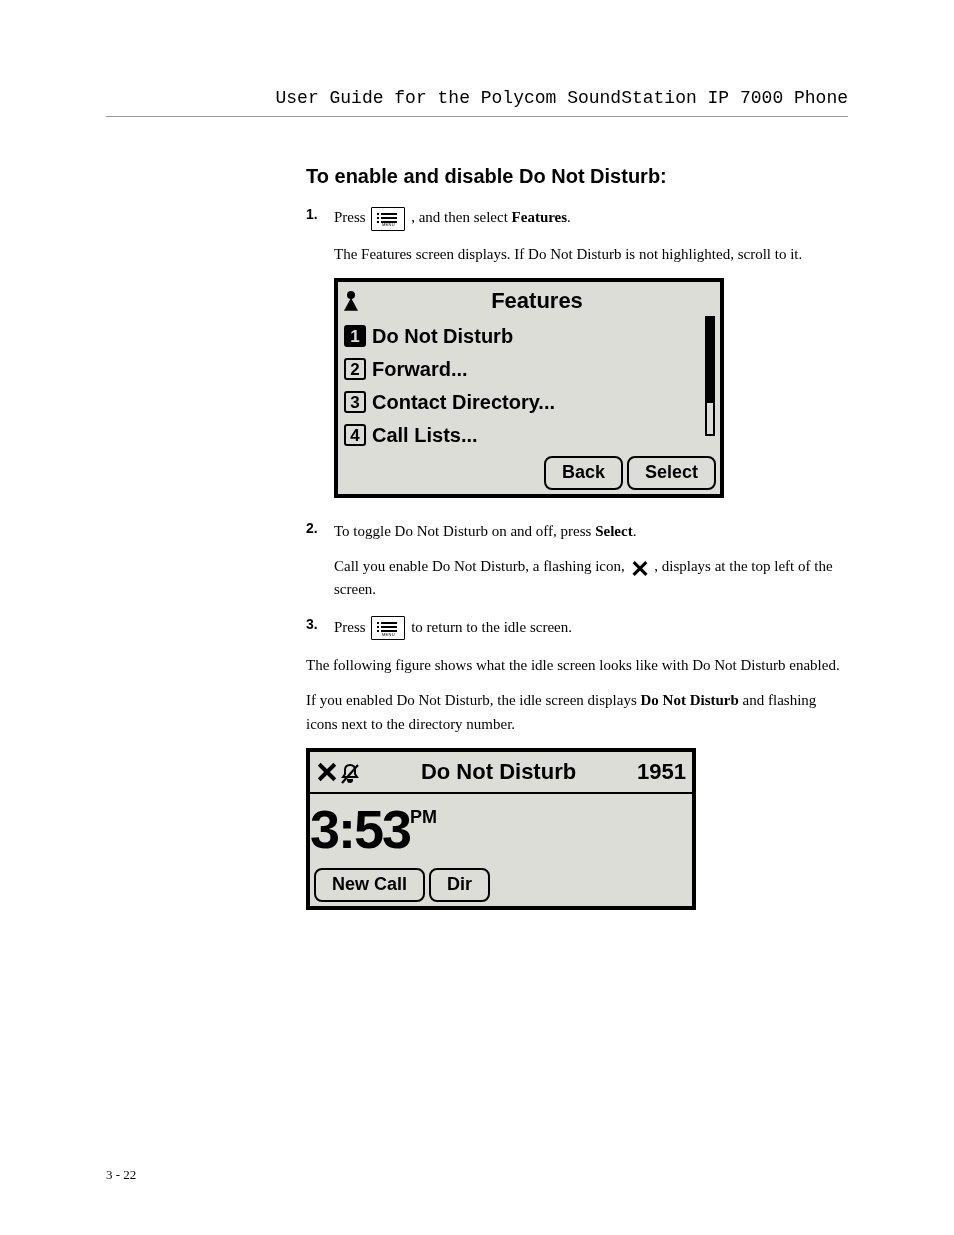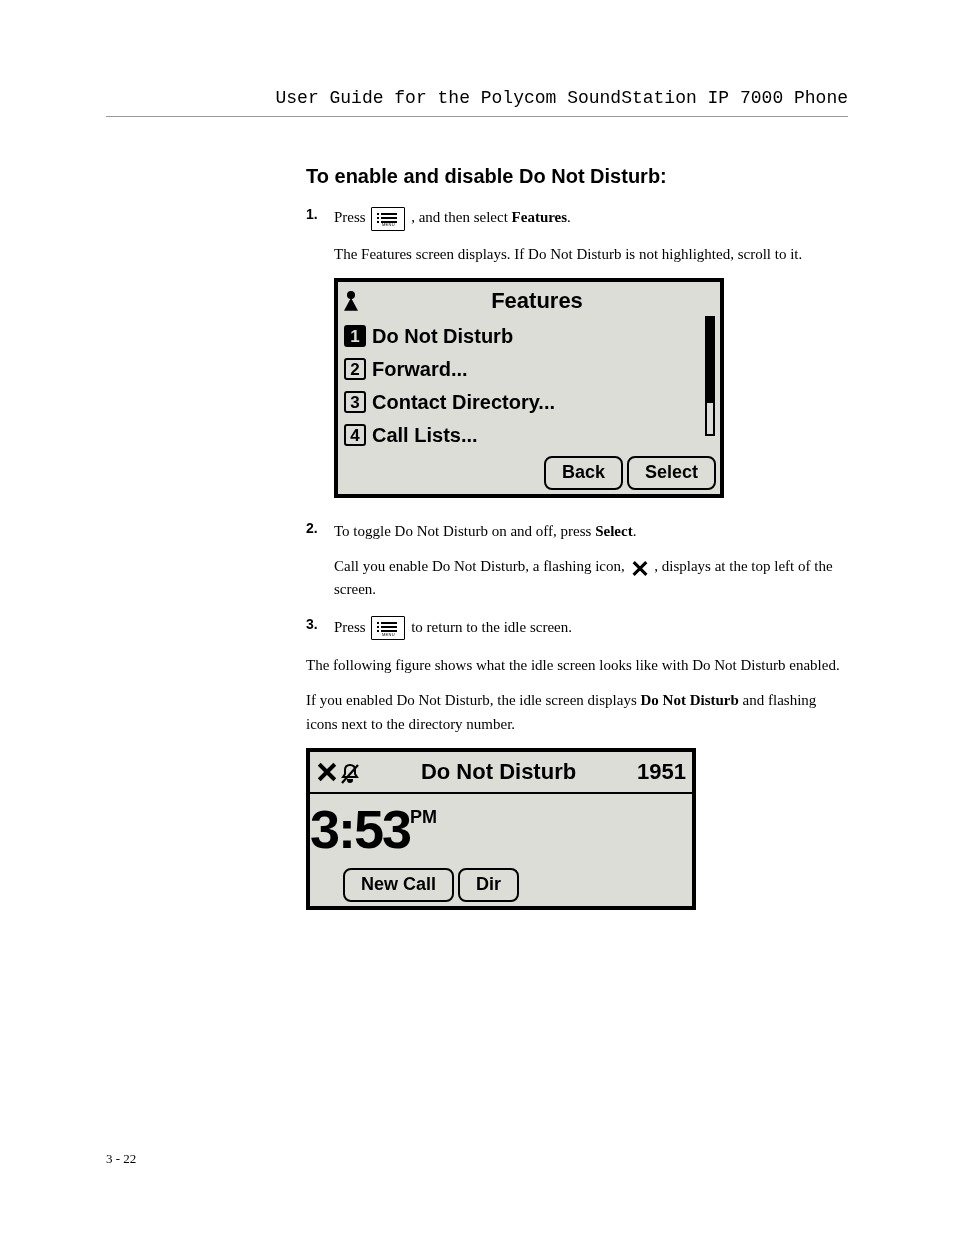--- a/index.html
+++ b/index.html
@@ -263,25 +263,24 @@
   }
   .lcd2-date {
     font-size: 20px;
     font-weight: bold;
     margin-top: 2px;
   }
   .lcd2-softkeys {
     display:flex;
     gap:4px;
     padding: 2px 4px 4px 4px;
-    margin-left: 29px;
   }
   .page-num {
     position: absolute;
-    bottom: 68px;
+    bottom: 52px;
     left: 106px;
     font-size: 13px;
     font-family: Georgia, serif;
   }
 </style>
 </head>
 <body>
 
 <div class="header-line">User Guide for the Polycom SoundStation IP 7000 Phone</div>
 

